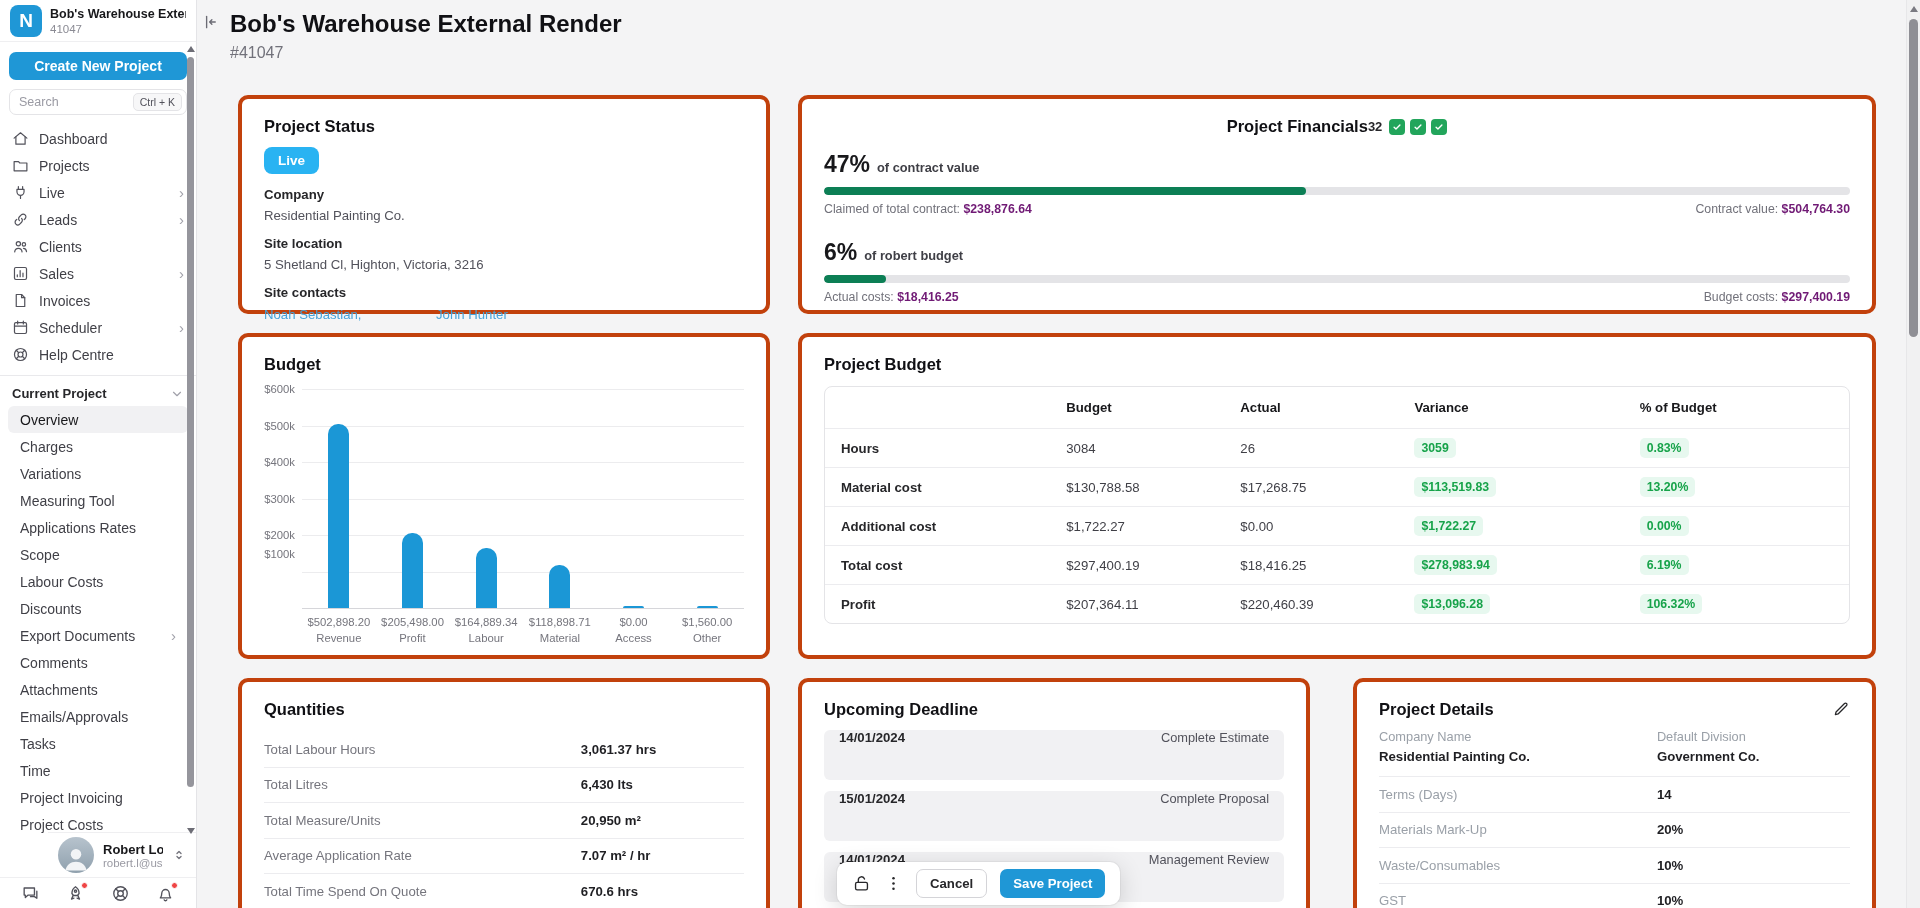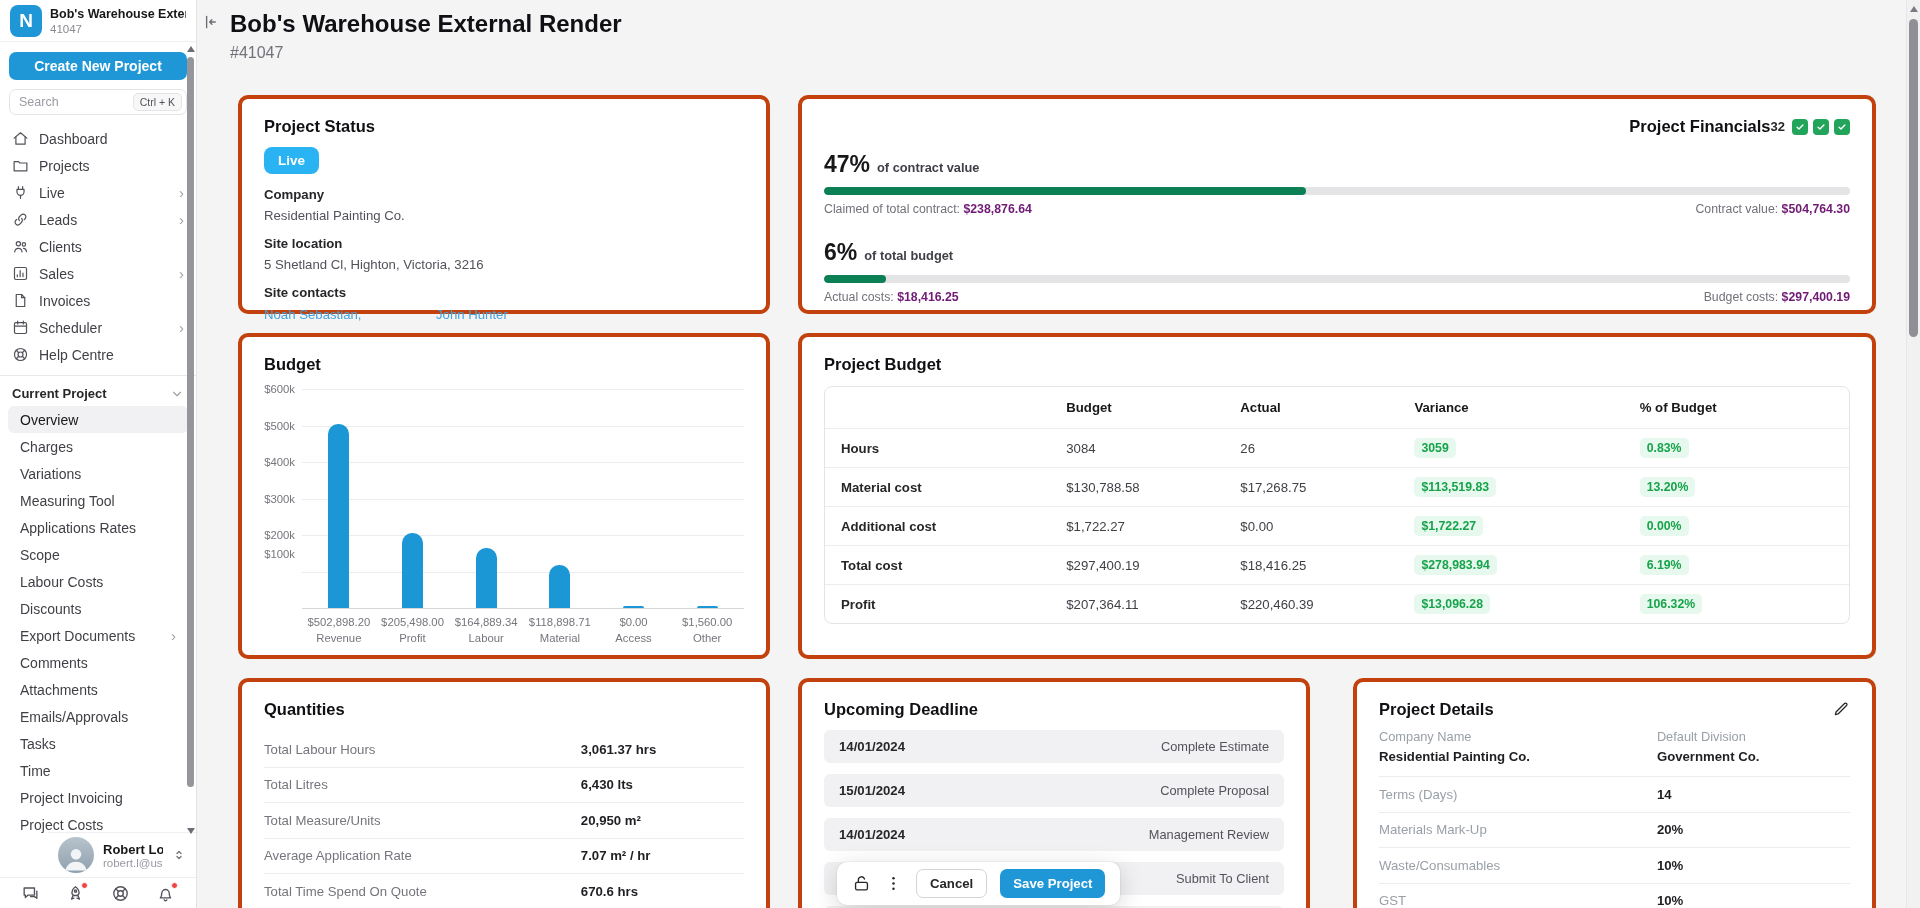--- a/index.html
+++ b/index.html
@@ -56,21 +56,21 @@
   .card-status { left:238px; top:95px; width:532px; height:219px; }
   .live-badge { display:inline-block; margin-top:11px; background:#29b3f2; color:#fff; font-weight:700; font-size:13.5px; border-radius:8px; padding:6px 14px; }
   .fld-label { font-size:13.2px; font-weight:700; color:#27272a; margin-top:13px; }
   .fld-value { font-size:13.2px; color:#52525b; margin-top:6px; }
   .contacts { display:flex; margin-top:7px; }
   .contact-link { font-size:13.2px; color:#44a3dc; cursor:pointer; }
   .contact-link:first-child { flex:0 0 172px; }
 
   
   .card-financials { left:798px; top:95px; width:1078px; height:219px; }
-  .fin-head { display:flex; align-items:center; justify-content:flex-end; }
+  .fin-head { display:flex; align-items:center; justify-content:center; }
   .fin-badge { display:flex; align-items:center; gap:5px; }
   .fin-count { font-size:13px; font-weight:700; color:#27272a; margin-right:2px; }
   .check-sq { width:16px; height:16px; border-radius:4px; background:#22a55b; display:flex; align-items:center; justify-content:center; }
   .check-sq svg { width:10px; height:10px; color:#fff; }
   .fin-section { margin-top:15px; }
   .fin-section + .fin-section { margin-top:23px; }
   .fin-pct-row { display:flex; align-items:baseline; gap:7px; }
   .fin-pct { font-size:23px; font-weight:700; color:#18181b; }
   .fin-of { font-size:12.8px; font-weight:700; color:#3f3f46; }
   .bar-track { margin-top:9px; height:8px; border-radius:4px; background:#e4e4e7; overflow:hidden; }
@@ -108,21 +108,21 @@
 
   
   .card-quantities { left:238px; top:678px; width:532px; height:245px; }
   .q-rows { margin-top:13px; }
   .q-row { display:flex; align-items:center; height:35.5px; border-bottom:1px solid #ececef; }
   .q-label { flex:0 0 66%; font-size:13.2px; color:#75757d; }
   .q-value { font-size:13.2px; font-weight:700; color:#1f1f23; }
 
   
   .card-deadlines { left:798px; top:678px; width:512px; height:260px; }
-  .d-row { margin-top:11px; height:33px; background:#f1f1f3; border-radius:6px; display:flex; align-items:center; padding:0 15px; }
+  .d-row { margin-top:11px; height:50px; background:#f1f1f3; border-radius:6px; display:flex; align-items:flex-start; padding:0 15px; }
   .d-date { font-size:13.2px; font-weight:700; color:#27272a; }
   .d-label { margin-left:auto; font-size:12.8px; color:#52525b; }
 
   
   .card-details { left:1353px; top:678px; width:523px; height:260px; }
   .det-head { display:flex; align-items:flex-start; justify-content:space-between; }
   .pencil-ico { width:18px; height:18px; color:#27272a; cursor:pointer; }
   .det-top { display:flex; margin-top:10px; padding-bottom:12px; border-bottom:1px solid #ececef; }
   .det-cell:first-child { flex:0 0 59%; }
   .det-lab { font-size:12.8px; color:#9aa0a8; }
@@ -453,21 +453,21 @@
             <div class="bar-fill" style="width: 47%;"></div>
           </div>
           <div class="fin-caption">
             <span><span>Claimed of total contract:</span> <b>$238,876.64</b></span>
             <span><span>Contract value:</span> <b>$504,764.30</b></span>
           </div>
         </div>
         <div class="fin-section">
           <div class="fin-pct-row">
             <span class="fin-pct">6%</span>
-            <span class="fin-of">of total budget</span>
+            <span class="fin-of">of robert budget</span>
           </div>
           <div class="bar-track">
             <div class="bar-fill" style="width: 6%;"></div>
           </div>
           <div class="fin-caption">
             <span><span>Actual costs:</span> <b>$18,416.25</b></span>
             <span><span>Budget costs:</span> <b>$297,400.19</b></span>
           </div>
         </div>
       </div>

